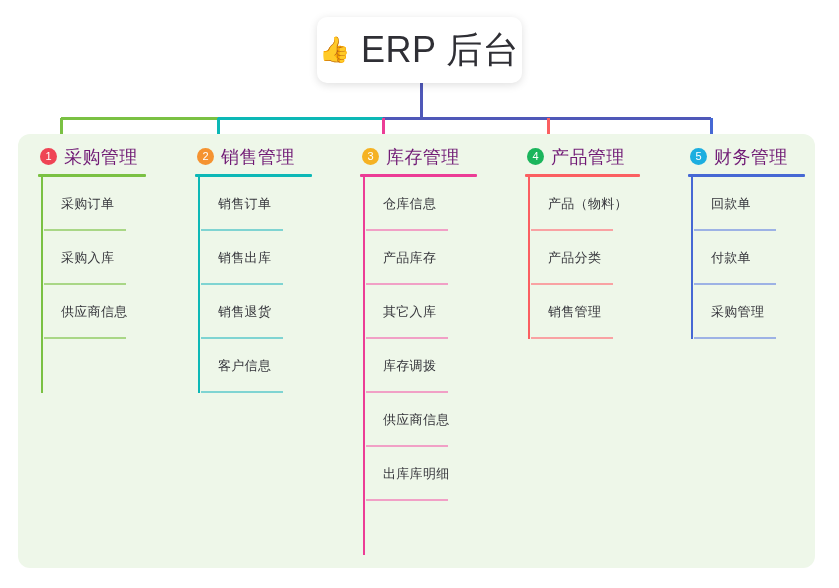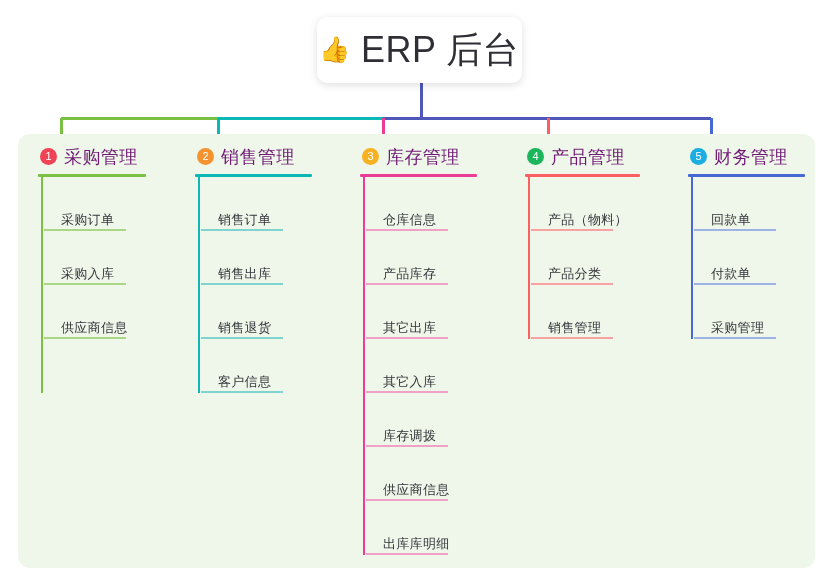--- a/index.html
+++ b/index.html
@@ -125,21 +125,21 @@
     height: 54px;
     box-sizing: border-box;
     padding-left: 20px;
     display: flex;
     align-items: flex-end;
   }
   .item-label {
     font-size: 13px;
     color: #35353b;
     line-height: 1;
-    padding-bottom: 5px;
+    padding-bottom: 21px;
     white-space: nowrap;
     letter-spacing: 0.3px;
   }
   .item-rule {
     position: absolute;
     left: 3px;
     bottom: 0;
     height: 2px;
   }
 </style>
@@ -224,24 +224,20 @@
           <div class="stem" style="background: rgb(236, 61, 150); height: 378px;"></div>
           <div class="item">
             <span class="item-label">仓库信息</span>
             <div class="item-rule" style="width: 82px; background: rgb(241, 160, 198);"></div>
           </div>
           <div class="item">
             <span class="item-label">产品库存</span>
             <div class="item-rule" style="width: 82px; background: rgb(241, 160, 198);"></div>
           </div>
           <div class="item">
-            <span class="item-label">其它出库</span>
-            <div class="item-rule" style="width: 82px; background: rgb(241, 160, 198);"></div>
-          </div>
-          <div class="item">
             <span class="item-label">其它入库</span>
             <div class="item-rule" style="width: 82px; background: rgb(241, 160, 198);"></div>
           </div>
           <div class="item">
             <span class="item-label">库存调拨</span>
             <div class="item-rule" style="width: 82px; background: rgb(241, 160, 198);"></div>
           </div>
           <div class="item">
             <span class="item-label">供应商信息</span>
             <div class="item-rule" style="width: 82px; background: rgb(241, 160, 198);"></div>

